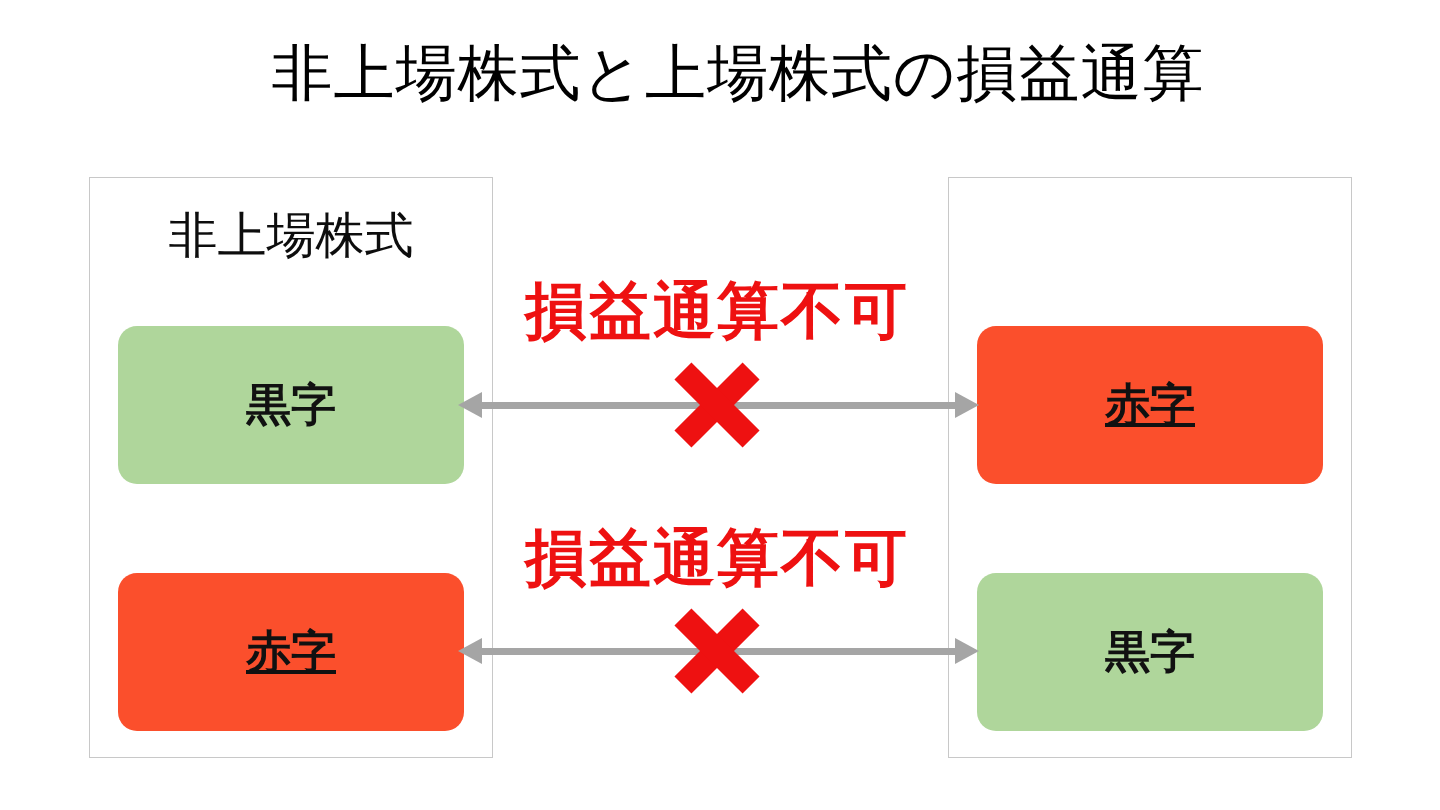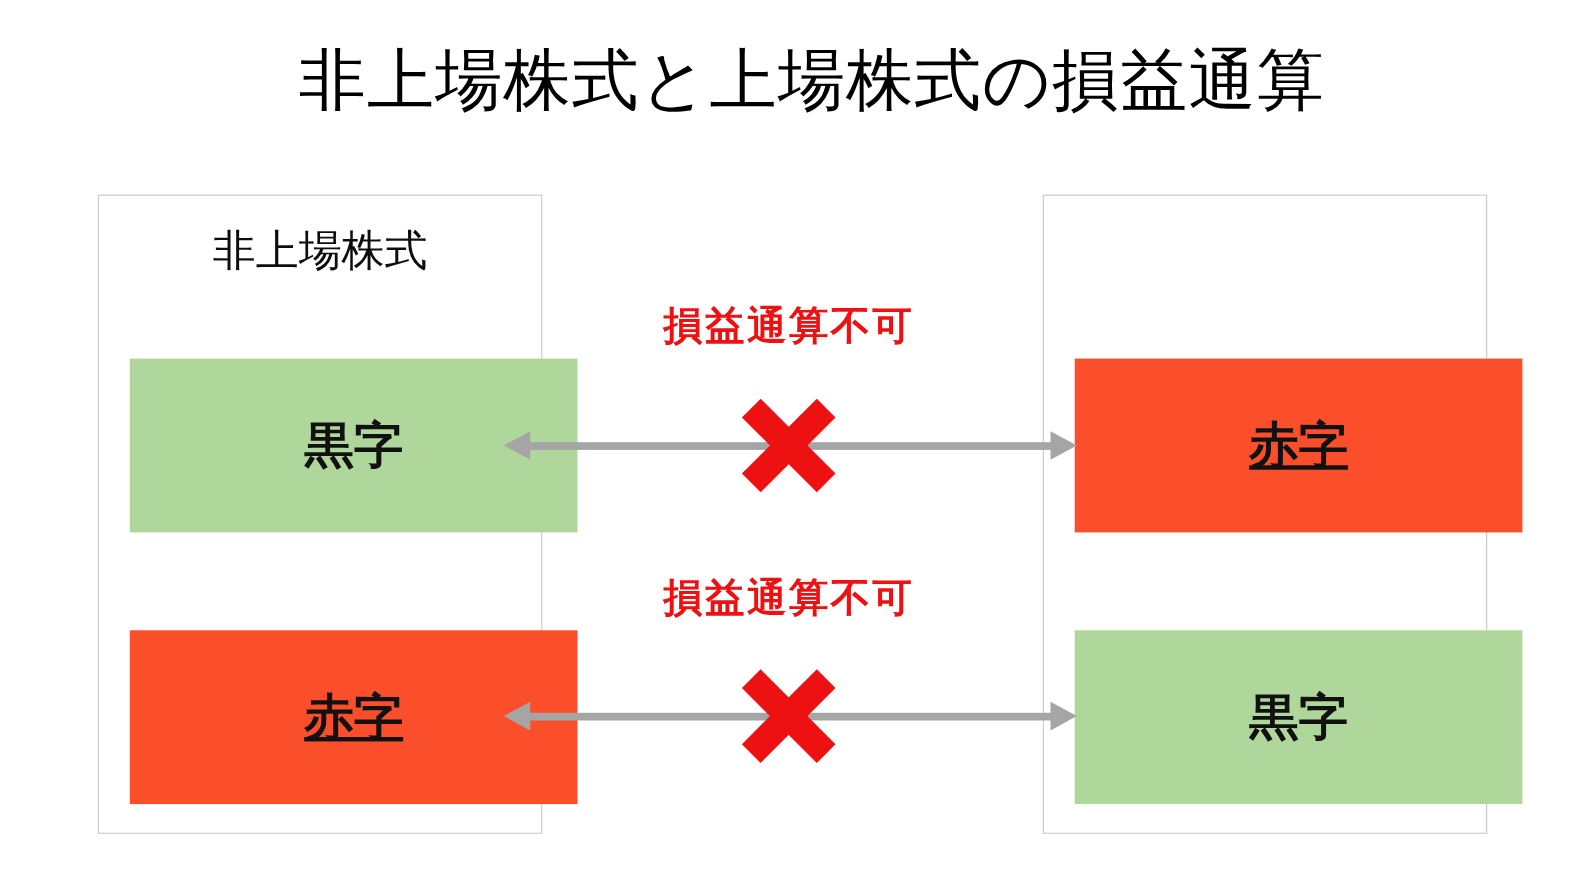--- a/index.html
+++ b/index.html
@@ -34,49 +34,50 @@
     background: #ffffff;
     border: 1px solid var(--panel-border, #c8c8c8);
     box-sizing: border-box;
   }
   .panel.left  { left: 89px; }
   .panel.right { left: 948px; }
 
   .panel-title {
     margin-top: 28px;
     text-align: center;
-    font-size: 39px;
+    font-size: 49px;
     font-weight: 400;
     color: #0d0d0d;
     line-height: 1.2;
   }
 
   .pl-box {
     position: absolute;
     left: 28px;
-    width: 407px;
+    width: 346px;
     height: 158px;
     display: flex;
     align-items: center;
     justify-content: center;
     font-size: 45px;
     font-weight: 700;
     color: #111111;
+    border-radius: 19px;
   }
   .pl-box.slot-0 { top: 148px; }
   .pl-box.slot-1 { top: 395px; }
   .pl-box.profit { background: var(--profit-green, #afd69b); }
   .pl-box.loss   { background: var(--loss-red, #fb4f2c); text-decoration: underline; }
 
   .relation-label {
     position: absolute;
     left: 467px;
     width: 500px;
     text-align: center;
-    font-size: 36px;
+    font-size: 62px;
     font-weight: 700;
     letter-spacing: 2px;
     color: var(--accent-red, #ee1111);
     line-height: 1.2;
     z-index: 3;
   }
   .relation-label.row-0 { top: 274px; }
   .relation-label.row-1 { top: 521px; }
 
   .arrow-line {

